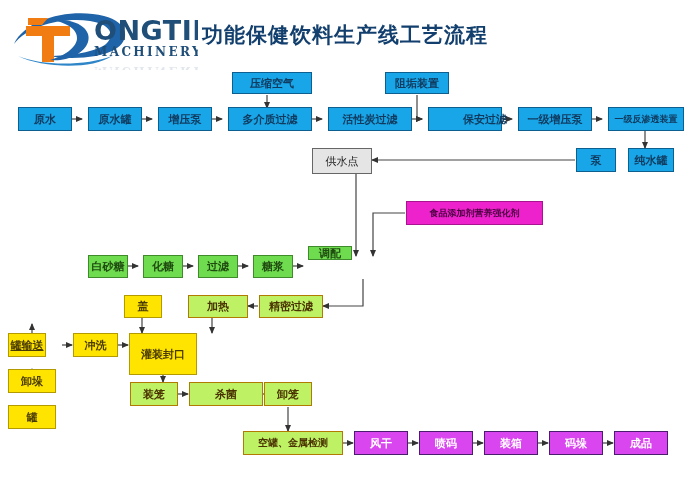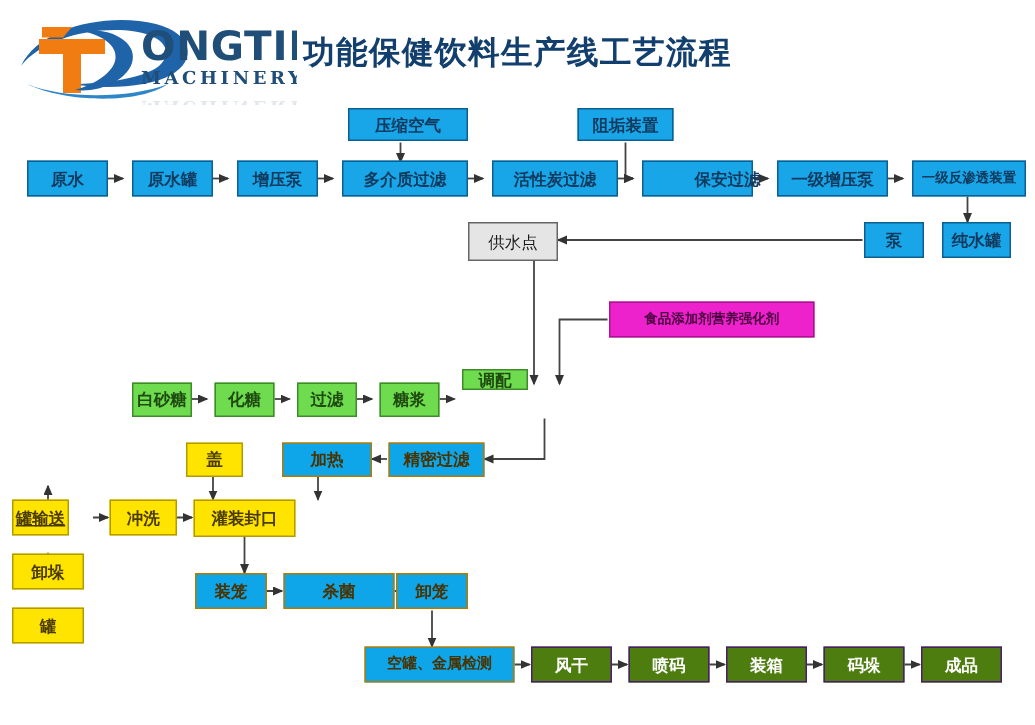--- a/index.html
+++ b/index.html
@@ -31,22 +31,22 @@
     display:flex;align-items:center;justify-content:center;
     font-size:11px;font-weight:bold;
     line-height:1;
     white-space:nowrap;
     letter-spacing:0px;
     z-index:3;
   }
   .blue{background:#19a6e8;color:#103a5e;border-color:#0c5f8e;}
   .green{background:#6edc4e;color:#1f4a10;border-color:#3f8a2a;}
   .yellow{background:#ffe400;color:#4a3b00;border-color:#b39a00;}
-  .orange{background:#0ea5e9;color:#4a3300;border-color:#b07b00;}
-  .purple{background:#4d7c0f;color:#ffffff;border-color:#4b1d6e;}
+  .orange{background:#bef264;color:#4a3300;border-color:#b07b00;}
+  .purple{background:#d946ef;color:#ffffff;border-color:#4b1d6e;}
   .magenta{background:#ee22cc;color:#4a0040;border-color:#a8148f;}
   .plain{background:#e5e5e5;color:#1a1a1a;border-color:#666;font-weight:normal;}
   .sm{font-size:10px;}
   .xs{font-size:9px;}
 </style>
 </head>
 <body>
 
 <div id="stage">
 
@@ -161,21 +161,21 @@
   <div class="node green" style="left:198px;top:255px;width:40px;height:23px;">过滤</div>
   <div class="node green" style="left:253px;top:255px;width:40px;height:23px;">糖浆</div>
   <div class="node green" style="left:308px;top:246px;width:44px;height:14px;">调配</div>
 
   <div class="node yellow" style="left:124px;top:295px;width:38px;height:23px;">盖</div>
   <div class="node orange" style="left:188px;top:295px;width:60px;height:23px;">加热</div>
   <div class="node orange" style="left:259px;top:295px;width:64px;height:23px;">精密过滤</div>
 
   <div class="node yellow" style="left:8px;top:333px;width:38px;height:24px;text-decoration:underline;">罐输送</div>
   <div class="node yellow" style="left:73px;top:333px;width:45px;height:24px;">冲洗</div>
-  <div class="node yellow" style="left:129px;top:333px;width:68px;height:25px;">灌装封口</div>
+  <div class="node yellow" style="left:129px;top:333px;width:68px;height:42px;">灌装封口</div>
   <div class="node yellow" style="left:8px;top:369px;width:48px;height:24px;">卸垛</div>
   <div class="node yellow" style="left:8px;top:405px;width:48px;height:24px;">罐</div>
 
   <div class="node orange" style="left:130px;top:382px;width:48px;height:24px;">装笼</div>
   <div class="node orange" style="left:189px;top:382px;width:74px;height:24px;">杀菌</div>
   <div class="node orange" style="left:264px;top:382px;width:48px;height:24px;">卸笼</div>
 
   <div class="node orange sm" style="left:243px;top:431px;width:100px;height:24px;">空罐、金属检测</div>
   <div class="node purple" style="left:354px;top:431px;width:54px;height:24px;">风干</div>
   <div class="node purple" style="left:419px;top:431px;width:54px;height:24px;">喷码</div>

